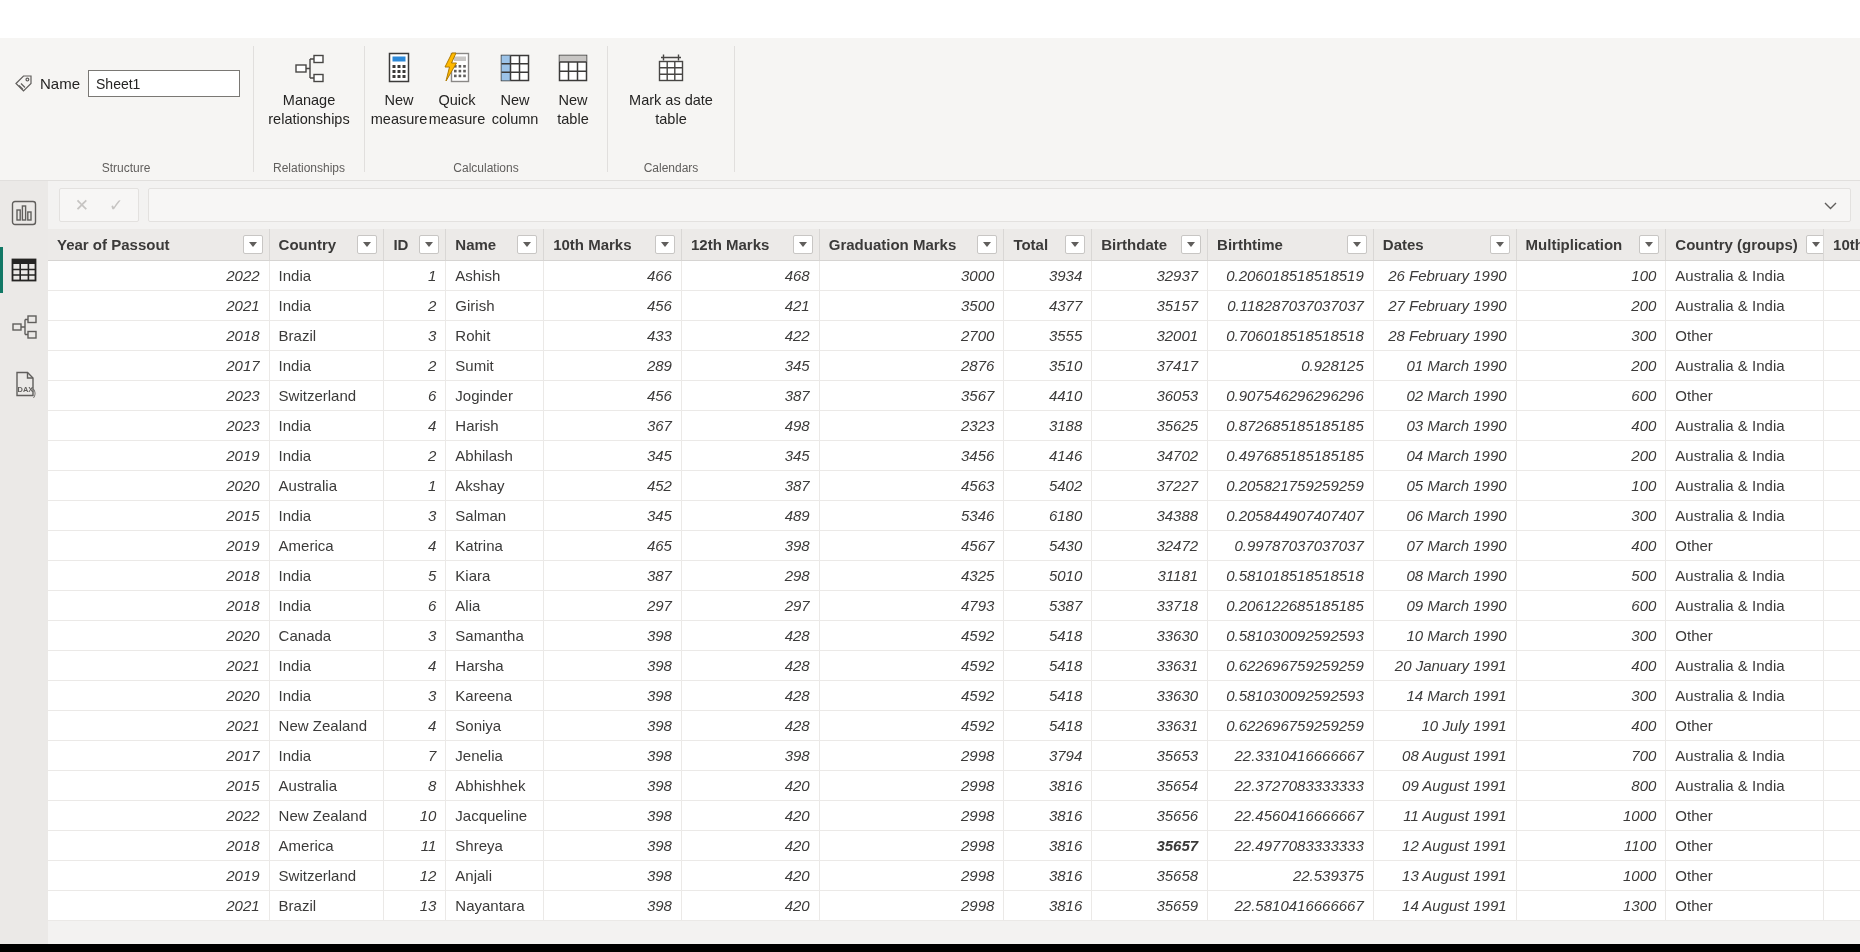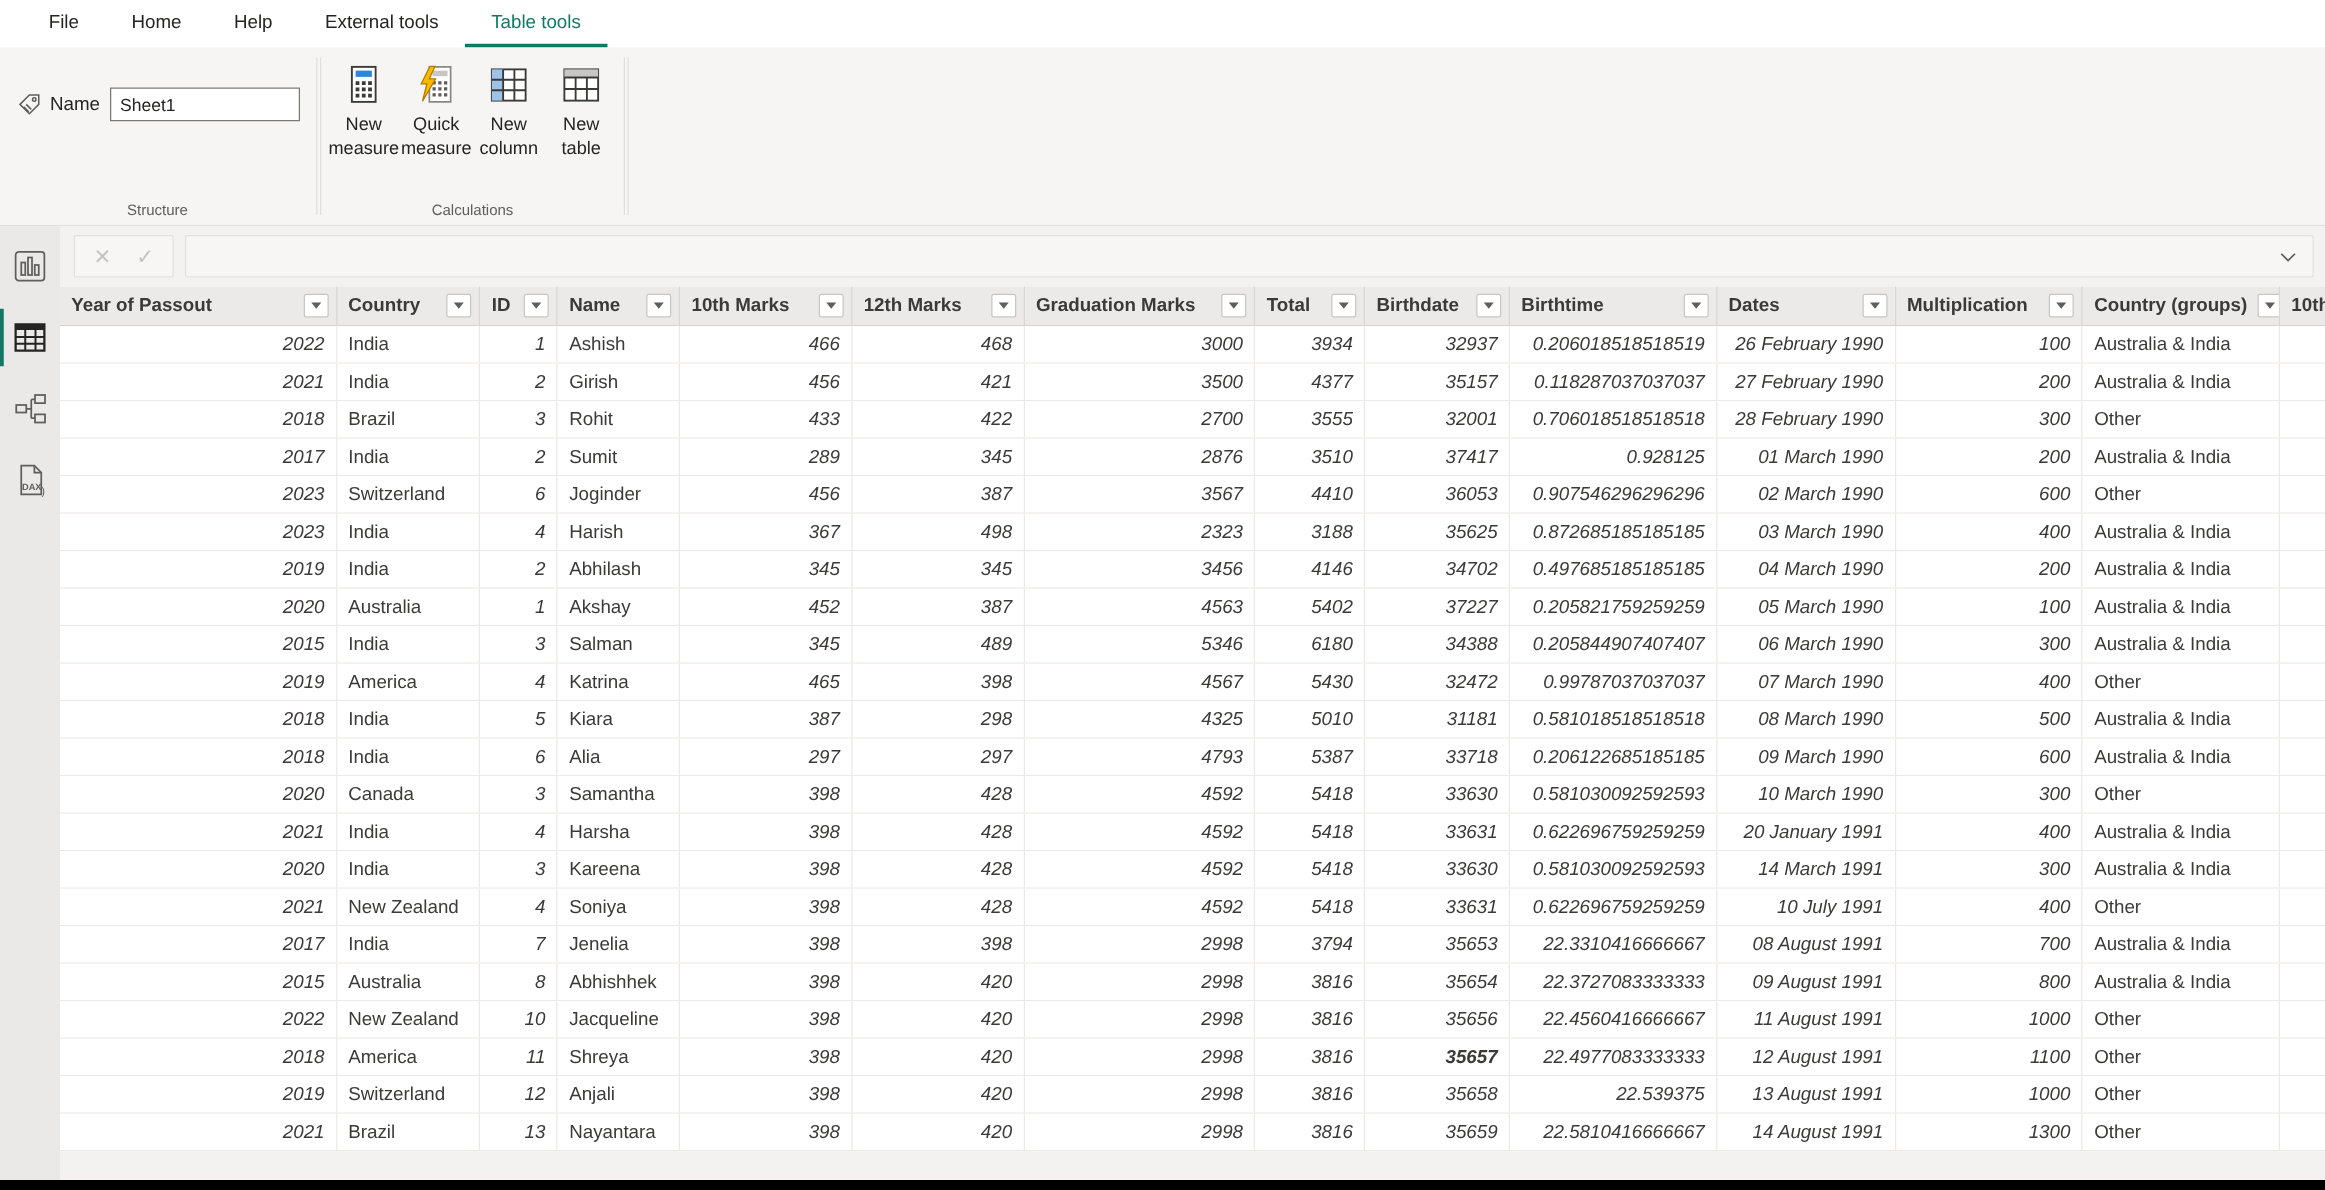--- a/index.html
+++ b/index.html
@@ -69,27 +69,20 @@
   .below-table { position:absolute; left:48px; top:921px; width:1812px; height:23px; background:#f3f2f1; }
   .bottombar { position:absolute; left:0; top:944px; width:1860px; height:8px; background:#000; }
 
   svg { display:block; }
 </style>
 </head>
 <body>
 
 <div class="app">
 
-  <div class="tabsbar">
-      <div class="tab">File</div>
-      <div class="tab">Home</div>
-      <div class="tab">Help</div>
-      <div class="tab">External tools</div>
-      <div class="tab active">Table tools</div>
-    </div>
 
   <div class="ribbon">
     <div class="rgroup g-structure">
       <div class="rgroup-content">
         <div class="name-row">
           <span>
             <svg width="19" height="19" viewBox="0 0 19 19">
                 <g fill="none" stroke="#605e5c" stroke-width="1.2">
               <path d="M2 9.5 L9.5 2 H17 V9.5 L9.5 17 Z"></path>
                   <circle cx="13.4" cy="5.6" r="1.4"></circle>
@@ -99,20 +92,38 @@
           </span>
           <span class="nlabel">Name</span>
           <input class="name-input" value="Sheet1" style="">
         </div>
       </div>
       <div class="rgroup-label">Structure</div>
     </div>
 
     <div class="rdivider"></div>
 
+    <div class="rgroup g-rel">
+      <div class="rgroup-content">
+        <div class="rbtn wide">
+          <span class="ricon">
+            <svg width="33" height="33" viewBox="0 0 33 33">
+                <g fill="#fff" stroke="#484644" stroke-width="1.4">
+              <path fill="none" d="M13 16.5 H17 M17 7 V26 M17 7 H21 M17 26 H21"></path>
+              <rect x="3" y="13" width="10" height="7"></rect>
+              <rect x="21" y="3.5" width="9" height="7"></rect>
+              <rect x="21" y="22.5" width="9" height="7"></rect>
+                </g>
+              </svg>
+          </span>
+          <span class="rlabel">Manage relationships</span>
+        </div>
+      </div>
+      <div class="rgroup-label">Relationships</div>
+    </div>
 
     <div class="rdivider"></div>
 
     <div class="rgroup g-calc">
       <div class="rgroup-content">
         <div class="rbtn">
           <span class="ricon">
             <svg width="26" height="32" viewBox="0 0 26 32">
                 <rect x="3.5" y="1.5" width="19" height="28" fill="#fff" stroke="#3b3a39" stroke-width="1.5"></rect>
               <rect x="6.5" y="4.5" width="13" height="5" fill="#2b88d8"></rect>
@@ -175,20 +186,37 @@
               </svg>
           </span>
           <span class="rlabel">New table</span>
         </div>
       </div>
       <div class="rgroup-label">Calculations</div>
     </div>
 
     <div class="rdivider"></div>
 
+    <div class="rgroup g-cal">
+      <div class="rgroup-content">
+        <div class="rbtn wide">
+          <span class="ricon">
+            <svg width="30" height="30" viewBox="0 0 30 30">
+                <g fill="none" stroke="#484644" stroke-width="1.4">
+              <path d="M5 4.5 H25 M7.5 1.5 V7.5 M22.5 1.5 V7.5"></path>
+              <rect x="3.5" y="8.5" width="23" height="19" fill="#fff"></rect>
+              <path d="M11.2 8.5 V27.5 M18.8 8.5 V27.5 M3.5 14.8 H26.5 M3.5 21.2 H26.5"></path>
+                </g>
+              </svg>
+          </span>
+          <span class="rlabel">Mark as date table</span>
+        </div>
+      </div>
+      <div class="rgroup-label">Calendars</div>
+    </div>
 
     <div class="rdivider"></div>
   </div>
 
   <div class="fbar">
     <div class="fbtns">
       <span>✕</span>
       <span>✓</span>
     </div>
     <div class="finput">

